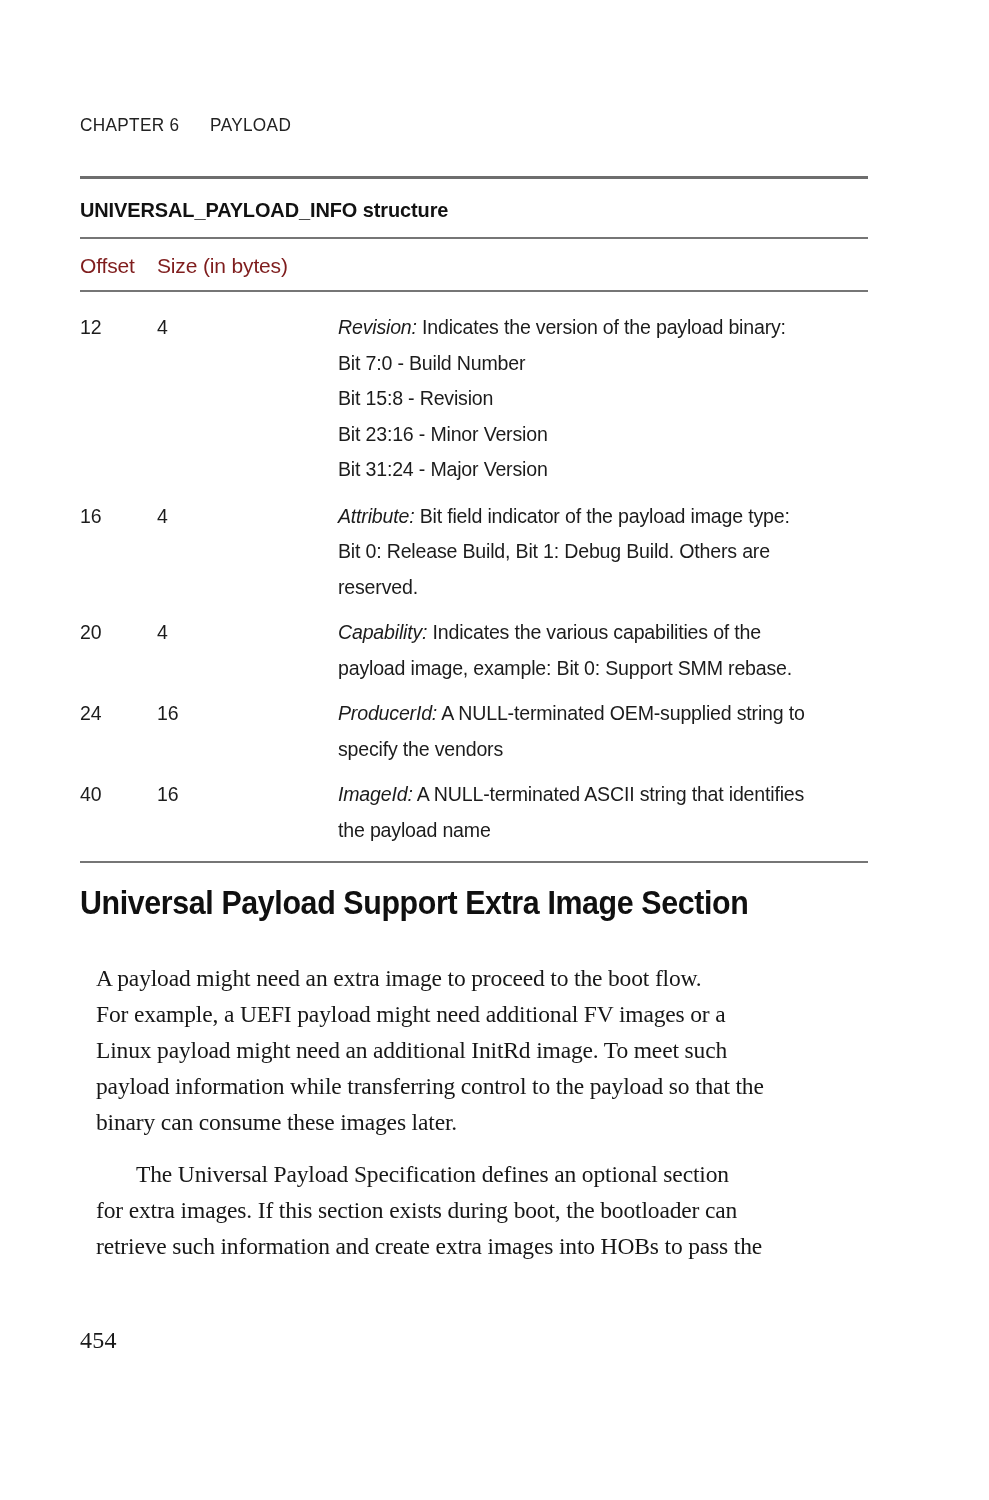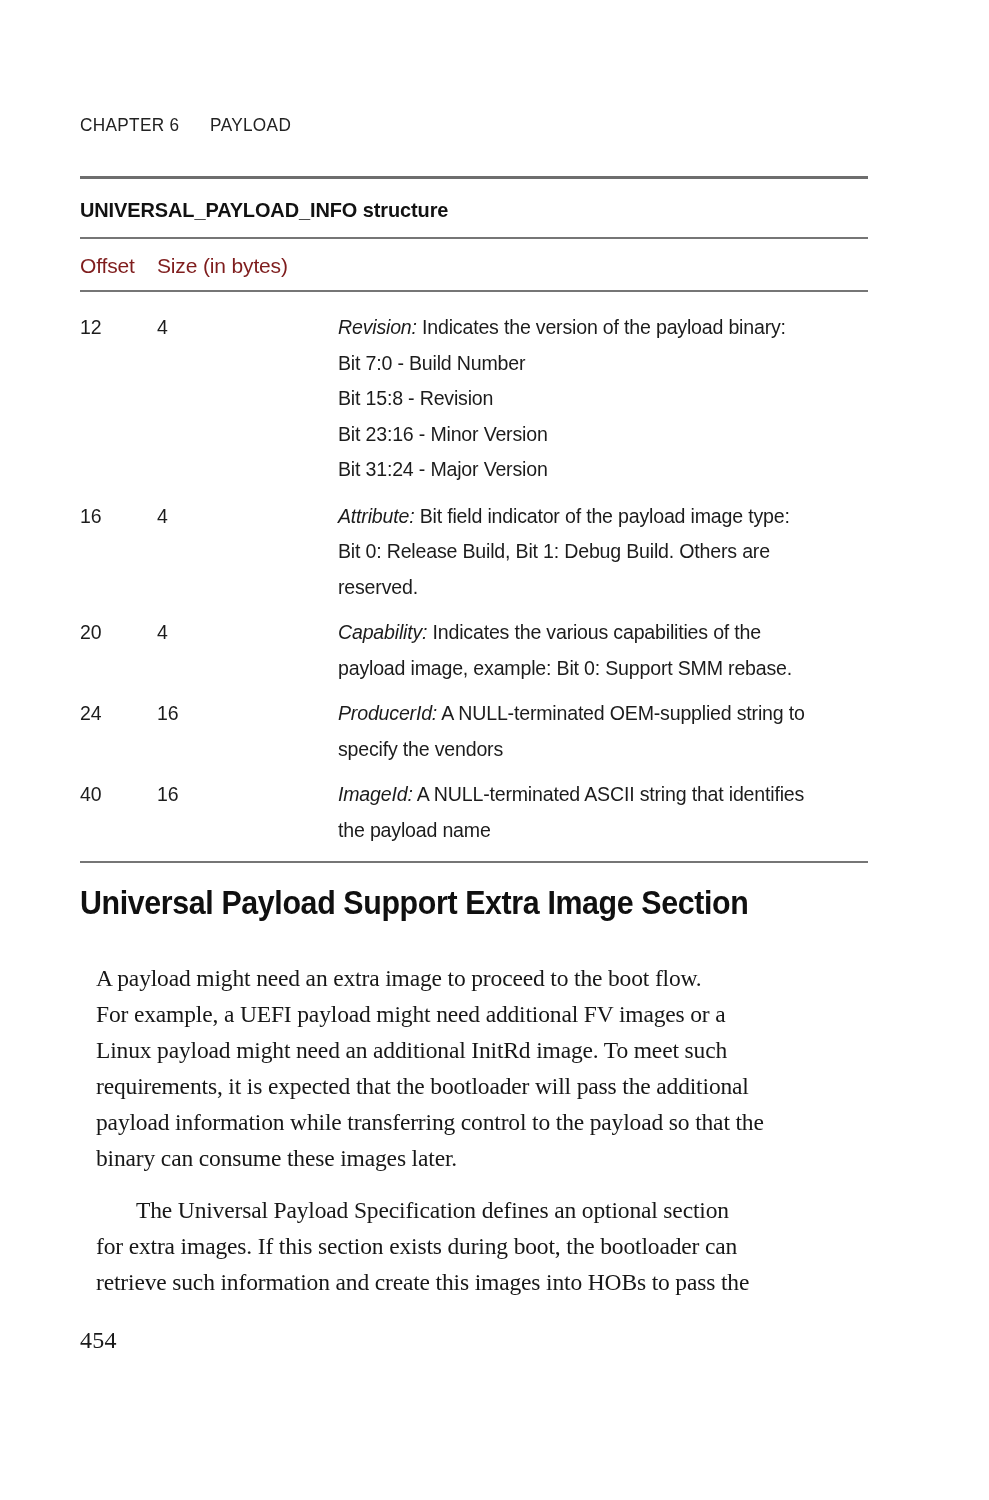--- a/index.html
+++ b/index.html
@@ -252,28 +252,27 @@
   </div>
 
   <div class="section-heading">Universal Payload Support Extra Image Section</div>
 
   <div class="body-copy">
 
     <p class="para">
       <span class="ln">A payload might need an extra image to proceed to the boot flow.</span>
       <span class="ln">For example, a UEFI payload might need additional FV images or a</span>
       <span class="ln">Linux payload might need an additional InitRd image. To meet such</span>
-      <span class="ln">requirements, it is expected that the bootloader will pass the additional</span>
       <span class="ln">payload information while transferring control to the payload so that the</span>
       <span class="ln">binary can consume these images later.</span>
     </p>
 
     <p class="para indented">
       <span class="ln">The Universal Payload Specification defines an optional section</span>
       <span class="ln">for extra images. If this section exists during boot, the bootloader can</span>
-      <span class="ln">retrieve such information and create this images into HOBs to pass the</span>
+      <span class="ln">retrieve such information and create extra images into HOBs to pass the</span>
     </p>
 
   </div>
 
   <div class="page-number">454</div>
 
 </div>
 
 </body></html>

